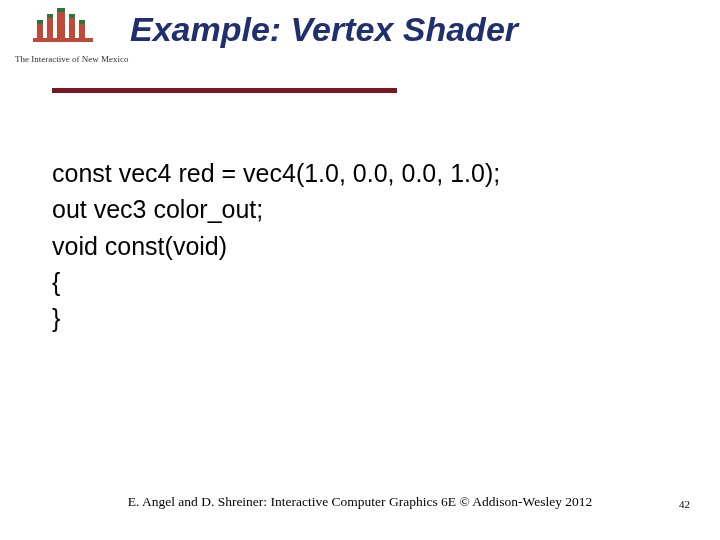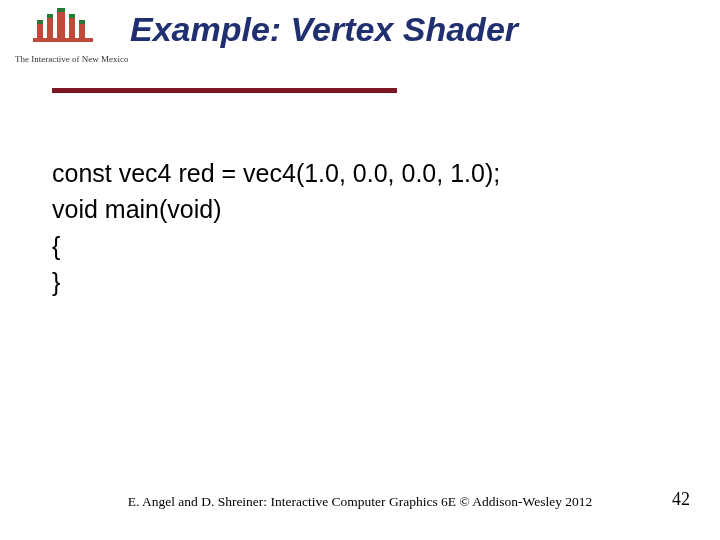--- a/index.html
+++ b/index.html
@@ -78,21 +78,21 @@
     text-align: center;
     font-family: "Times New Roman", Times, serif;
     font-size: 13.5px;
     color: #000;
   }
   .pagenum {
     position: absolute;
     right: 30px;
     bottom: 30px;
     font-family: "Times New Roman", Times, serif;
-    font-size: 18px;
+    font-size: 11px;
     color: #000;
   }
 </style>
 </head>
 <body>
 
 <div class="slide">
 
   <div class="logo-block">
     <svg width="60" height="44" viewBox="0 0 60 44">
@@ -110,21 +110,22 @@
     </svg>
     <div class="logo-caption">The Interactive of New Mexico</div>
   </div>
 
   <div class="title">Example: Vertex Shader</div>
 
   <div class="rule"></div>
 
   <div class="body">
     <div class="line">const vec4 red = vec4(1.0, 0.0, 0.0, 1.0);</div>
-    <div class="line">void main(void)</div>
+    <div class="line">out vec3 color_out;</div>
+    <div class="line">void const(void)</div>
     <div class="line">{</div>
     <div class="line">}</div>
   </div>
 
   <div class="footer">E. Angel and D. Shreiner: Interactive Computer Graphics 6E © Addison-Wesley 2012</div>
   <div class="pagenum">42</div>
 
 </div>
 
 </body></html>

